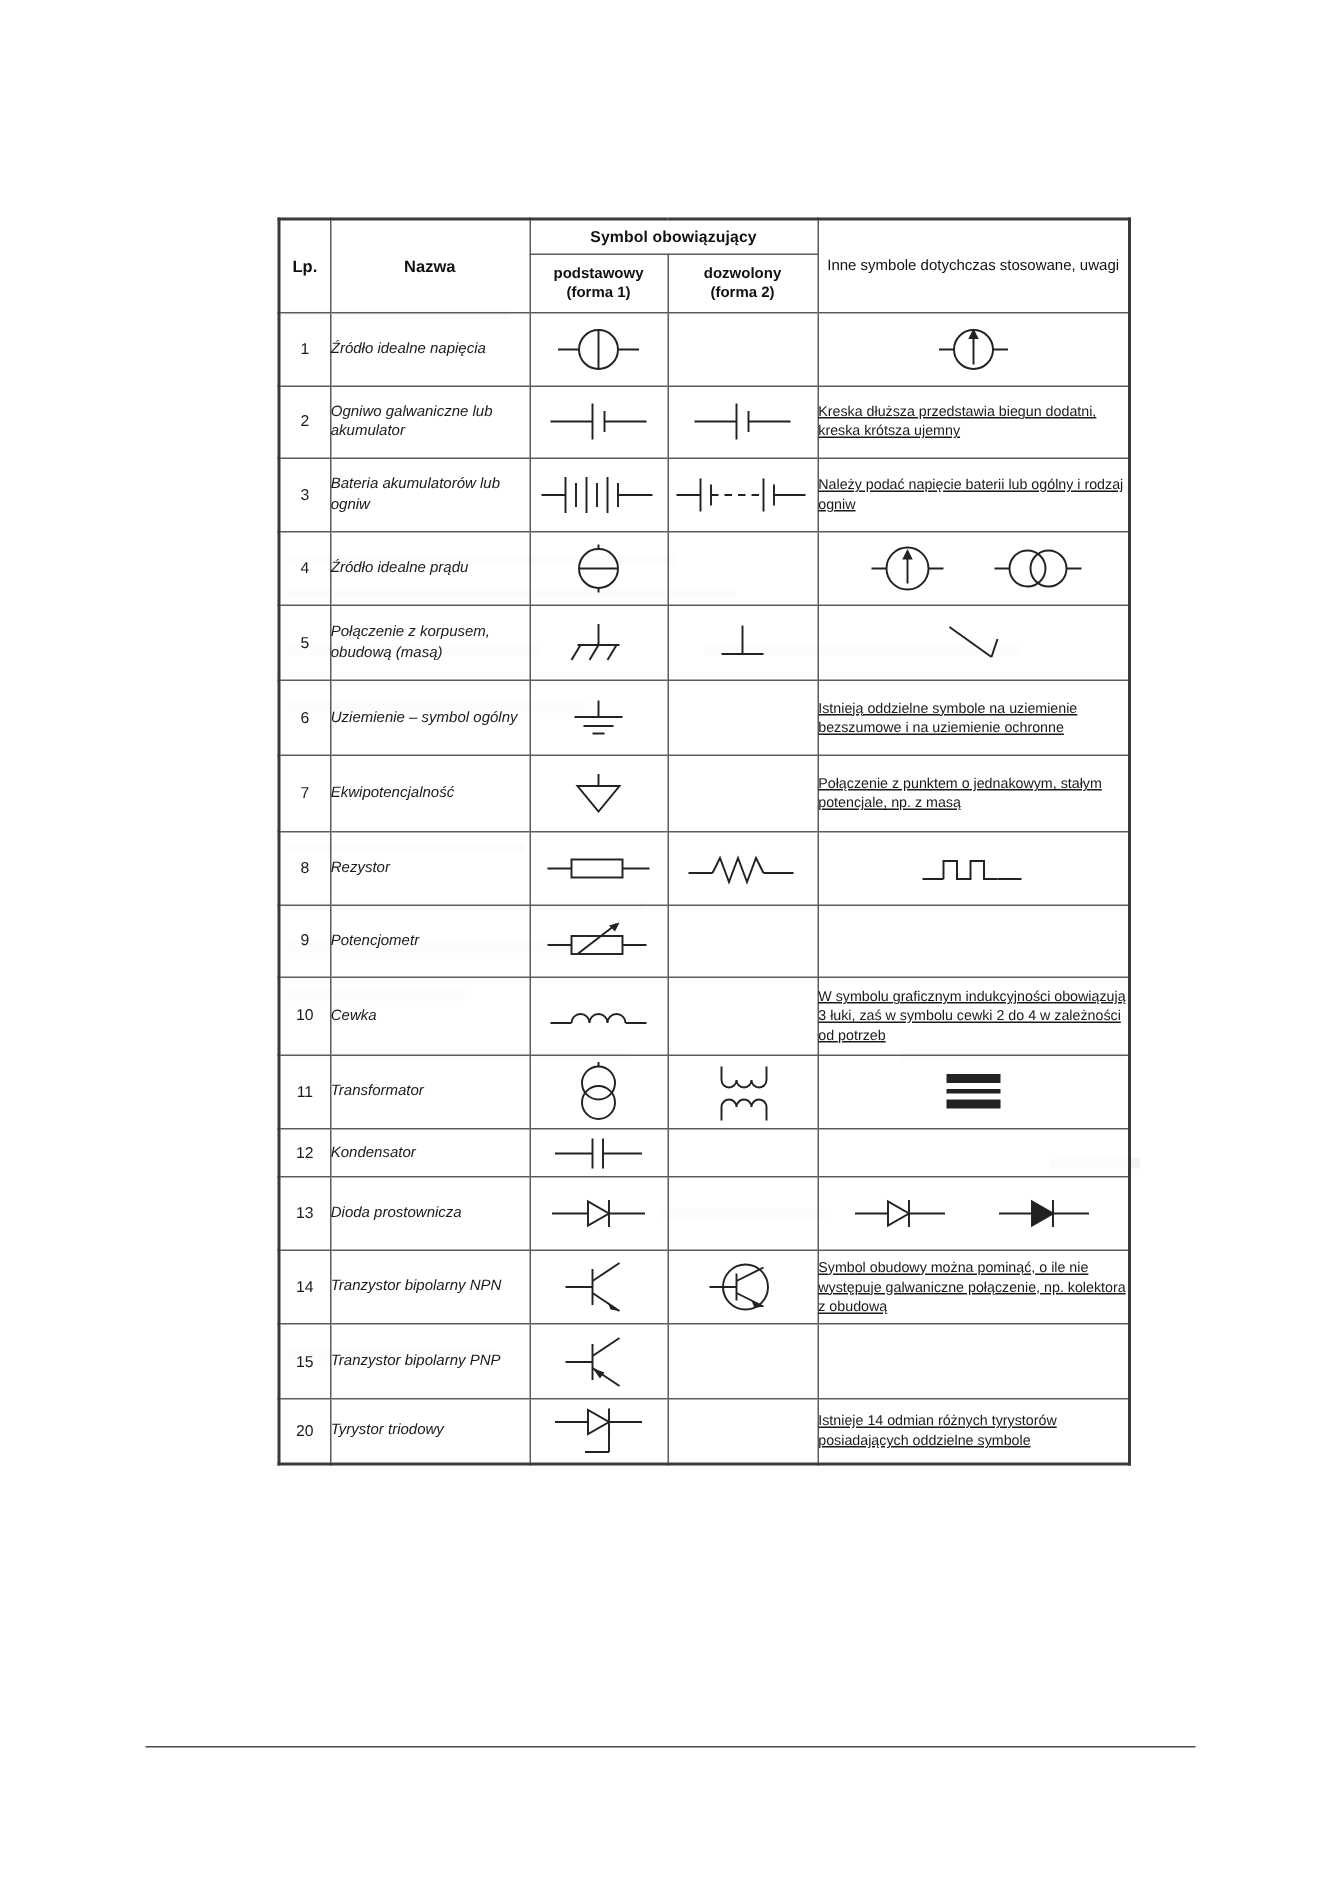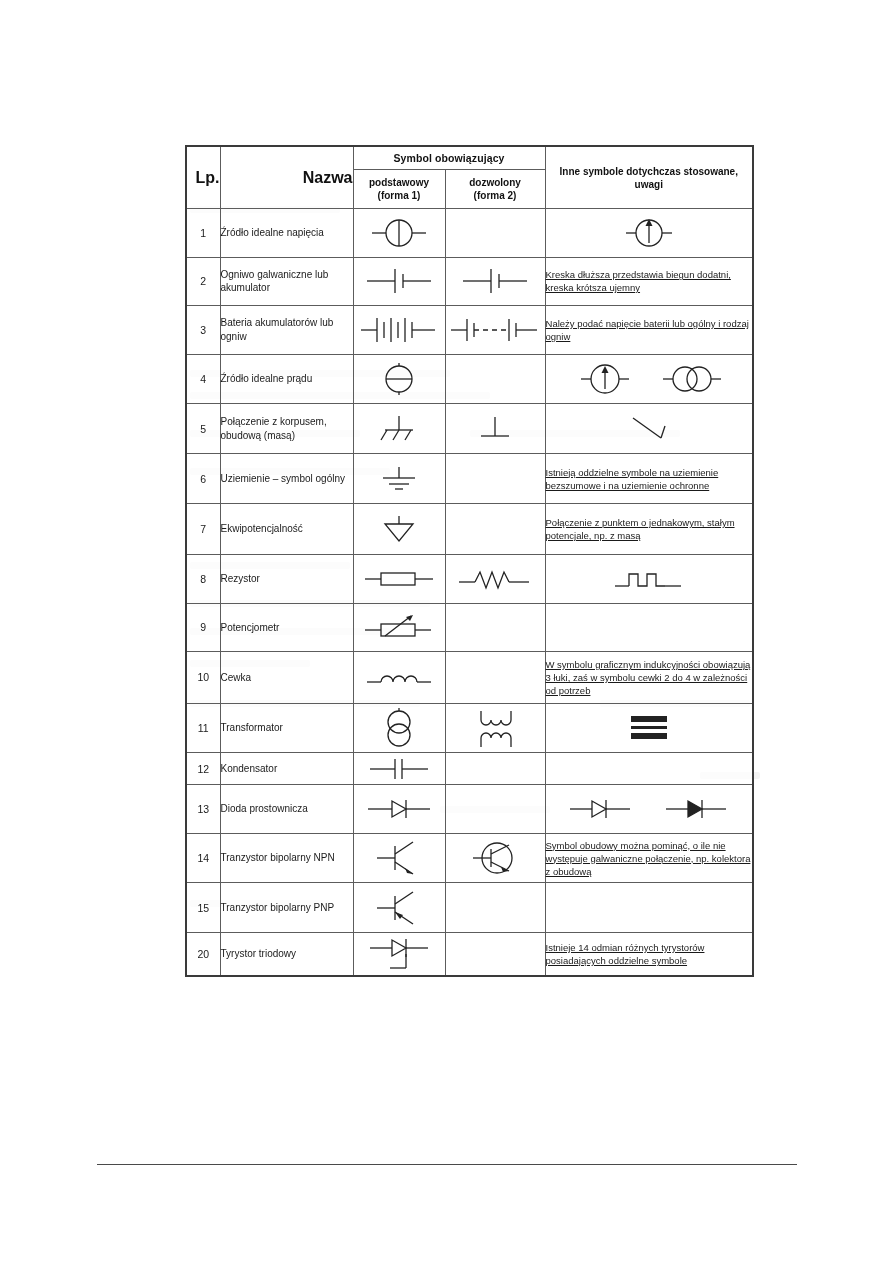--- a/index.html
+++ b/index.html
@@ -70,43 +70,44 @@
   }
   .hdr-sub {
     text-align: center;
     font-size: 10px;
     font-weight: bold;
     line-height: 13px;
     height: 38px;
     color: #111;
   }
   .hdr-mid {
-    text-align: right;
-    font-size: 16px;
+    text-align: center;
+    font-size: 11px;
     font-weight: bold;
     color: #111;
   }
   .hdr-other {
     font-size: 10px;
-    font-weight: bold;
+    font-weight: normal;
     line-height: 13px;
     padding: 4px 7px;
     color: #111;
   }
 
   td.lp {
     text-align: center;
     font-size: 10.5px;
     color: #1a1a1a;
   }
   td.name {
     font-size: 10px;
     line-height: 13.5px;
     padding: 4px 6px 4px 10px;
     color: #1a1a1a;
+    font-style: italic;
   }
   td.note {
     font-size: 9.5px;
     line-height: 13px;
     padding: 4px 7px;
     color: #1a1a1a;
     text-decoration: underline;
   }
   td.sym-cell {
     text-align: center;

